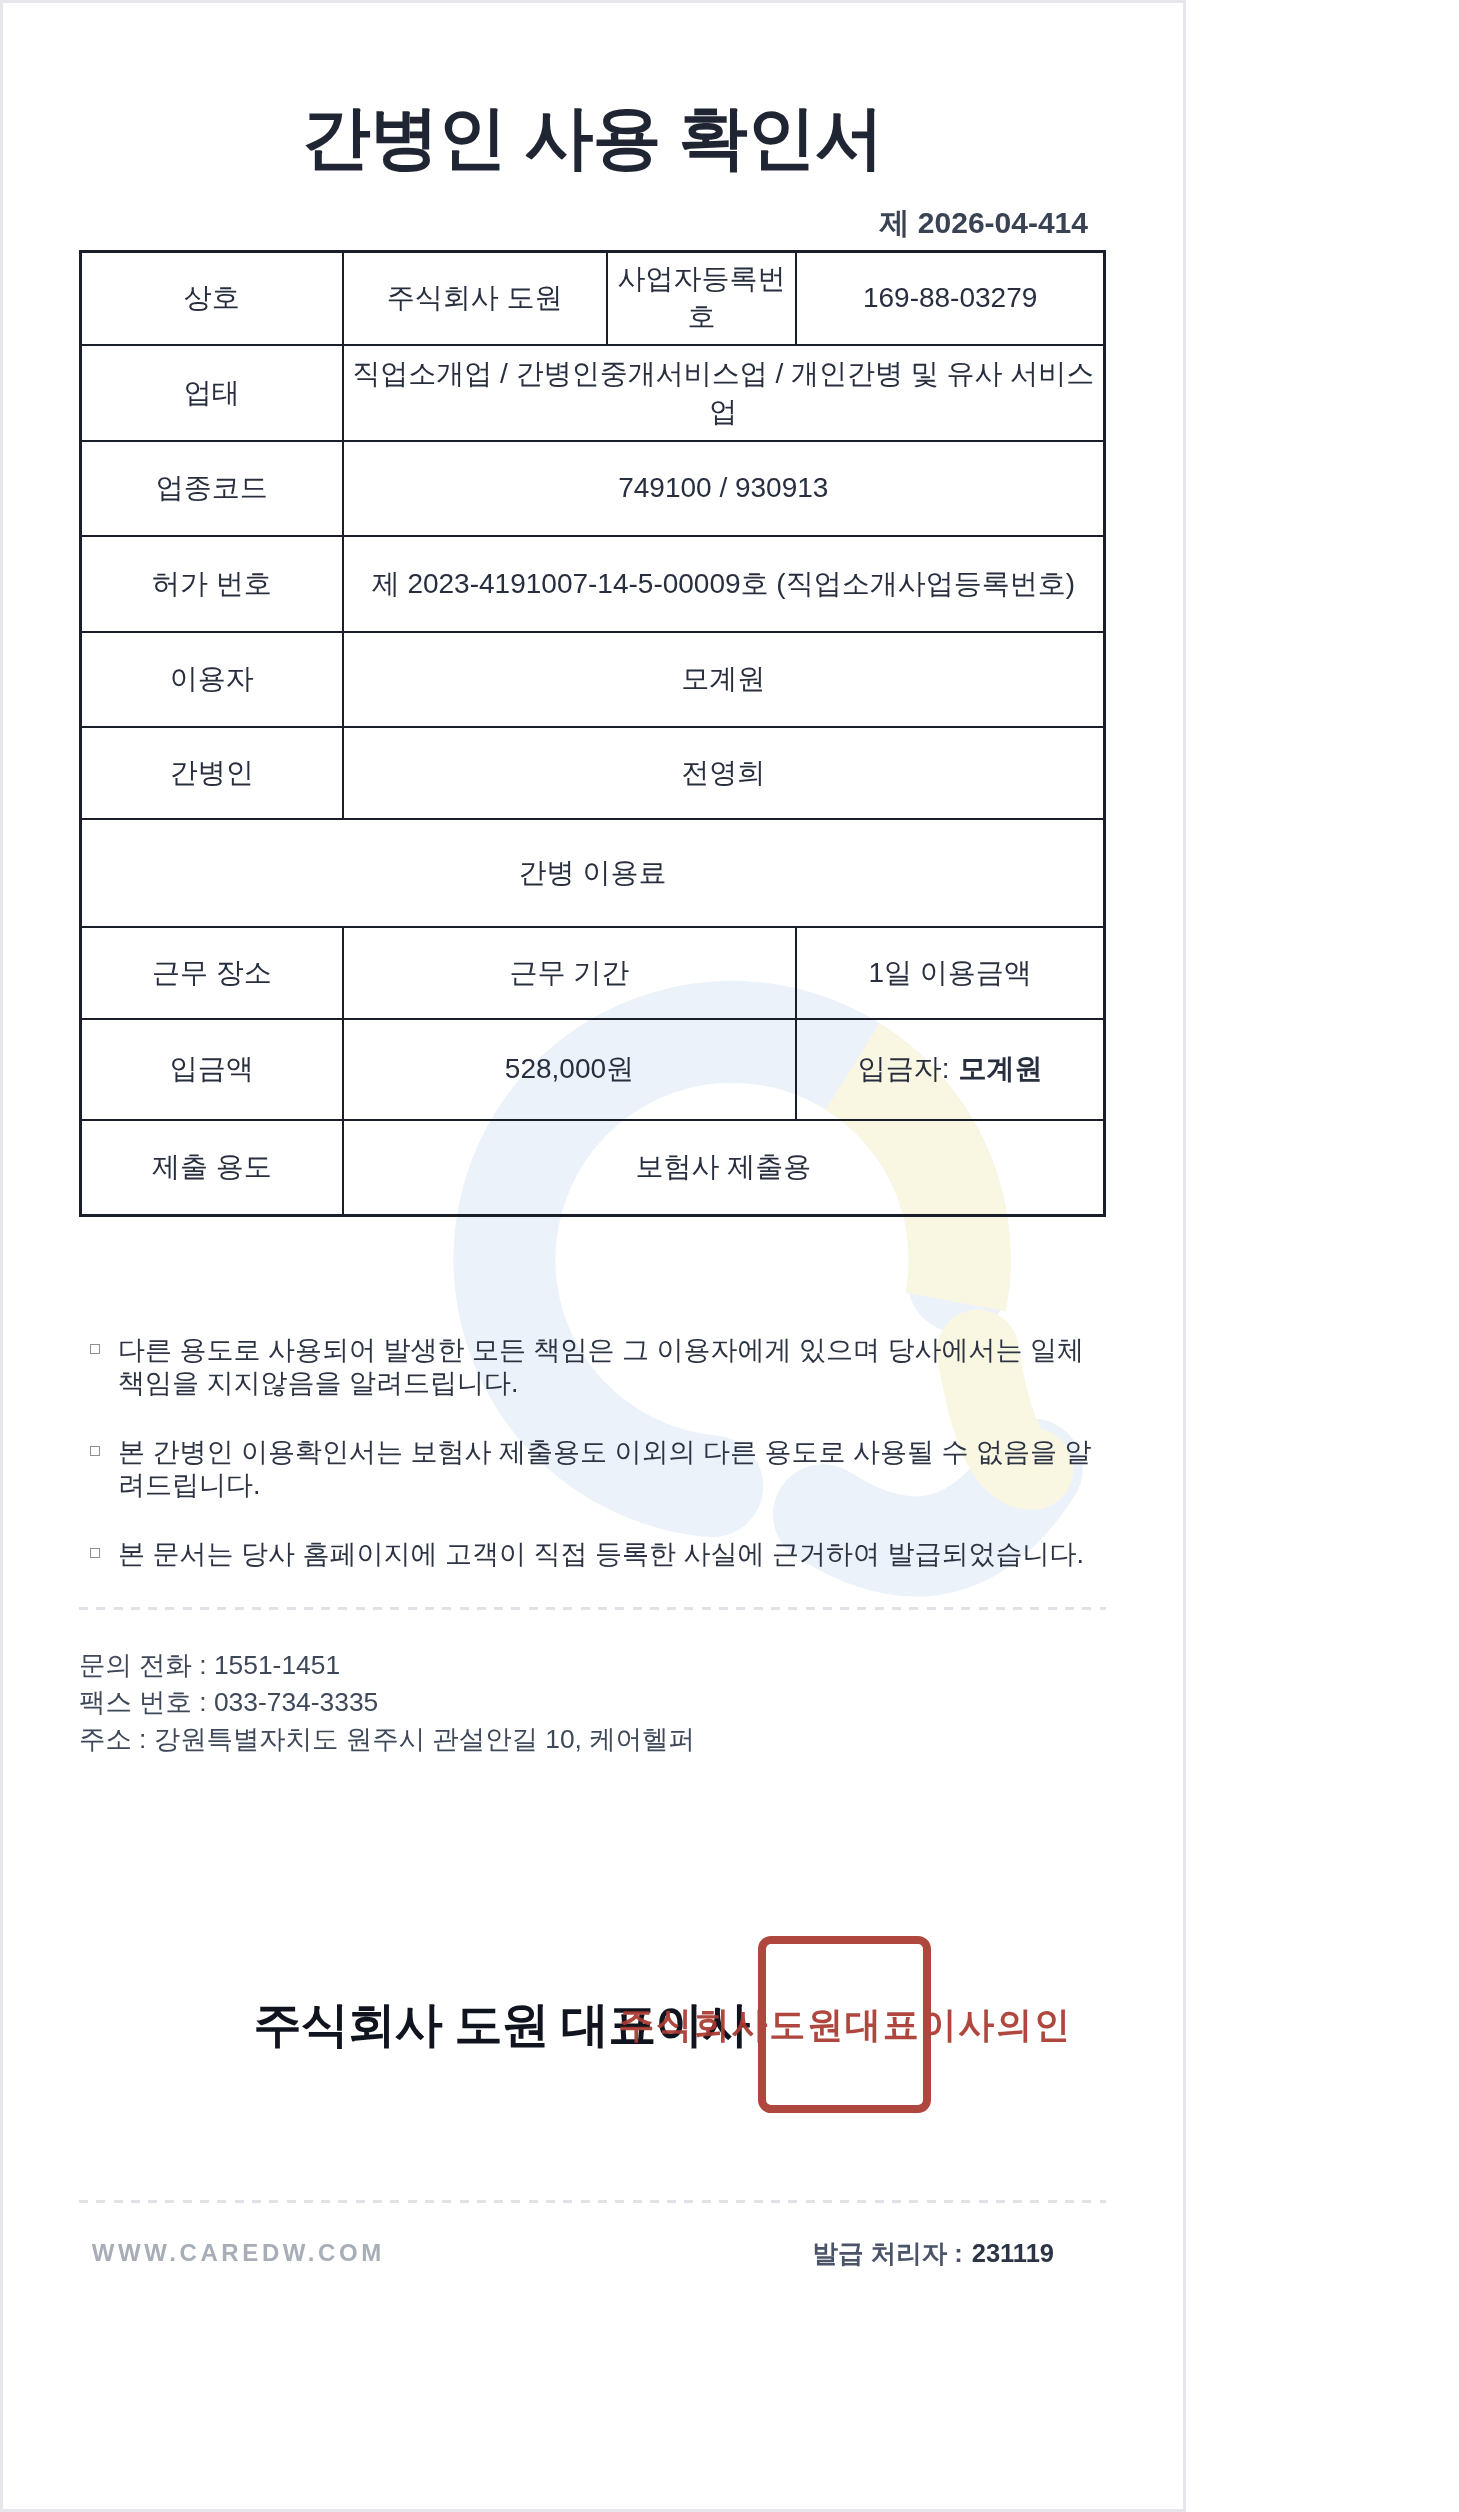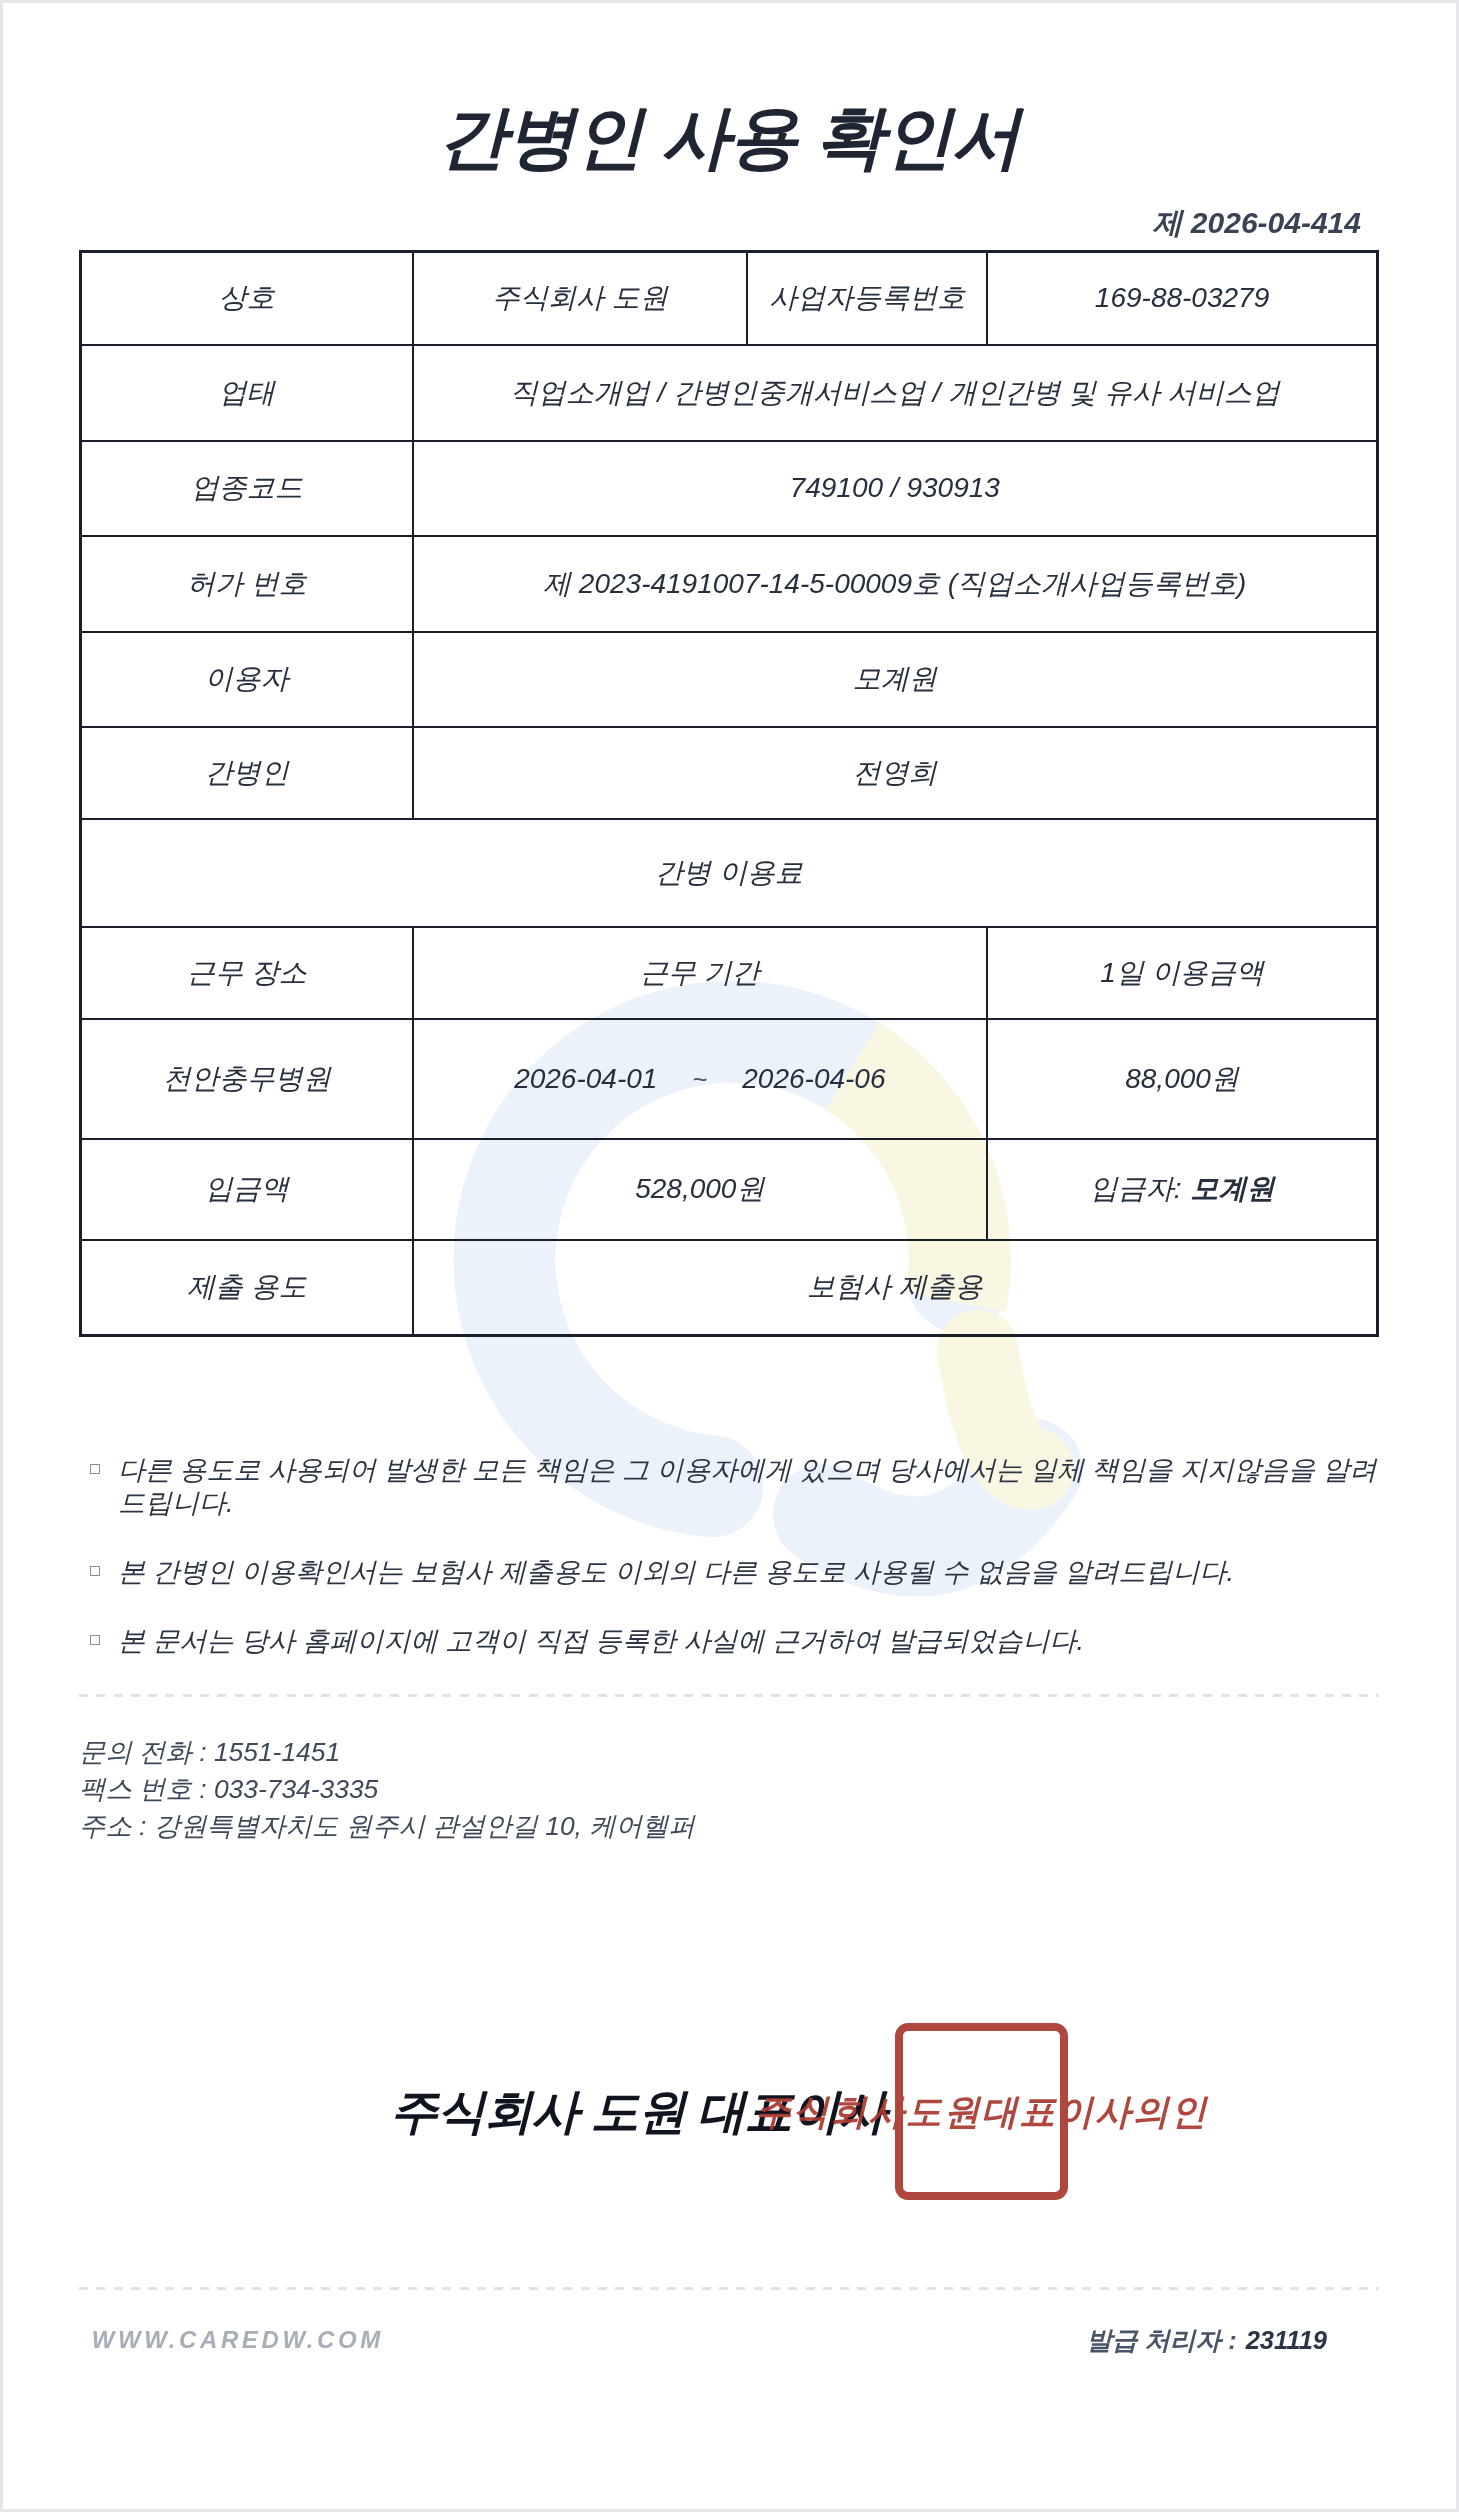--- a/index.html
+++ b/index.html
@@ -14,22 +14,22 @@
     --issuer-label:#4a5469;
     --issuer-value:#2c3546;
     --dash:#dfe2e7;
     --wm-blue:#ecf2f9;
     --wm-yellow:#f9f6e2;
   }
   *{box-sizing:border-box;}
   html,body{margin:0;padding:0;background:#fff;}
   body{font-family:"Liberation Sans","DejaVu Sans",sans-serif;}
   .page{
-    position:relative;width:1459px;height:2512px;background:#fff;
-    border:3.6px solid var(--page-border);overflow:hidden;font-style:italic;
+    position:relative;width:1186px;height:2512px;background:#fff;
+    border:3.6px solid var(--page-border);overflow:hidden;
   }
   .watermark{position:absolute;left:392px;top:956px;z-index:0;}
   .content{position:relative;z-index:1;padding:0 77px 0 76px;color:var(--text);}
   .doc-title{
     margin:0;padding-top:95px;text-align:center;
     font-size:69px;line-height:80px;font-weight:800;letter-spacing:-0.9px;color:var(--title);
   }
   .doc-number{
     margin-top:27px;text-align:right;padding-right:18px;
     font-size:30px;line-height:36px;font-weight:700;color:var(--doc-num);
@@ -138,27 +138,20 @@
           <td colspan="3">전영희</td>
         </tr>
         <tr class="h119">
           <td colspan="4" class="sect-title">간병 이용료</td>
         </tr>
         <tr class="h101">
           <td class="lbl">근무 장소</td>
           <td colspan="2" class="lbl">근무 기간</td>
           <td class="lbl">1일 이용금액</td>
         </tr>
-        <tr class="h132">
-          <td class="lbl">천안충무병원</td>
-          <td colspan="2">
-            <span>2026-04-01</span><span class="tilde">~</span><span>2026-04-06</span>
-          </td>
-          <td class="right">88,000원</td>
-        </tr>
         <tr class="h111">
           <td class="lbl">입금액</td>
           <td colspan="2" class="bold">528,000원</td>
           <td class="left">
             <span>입금자:</span><span class="depositor-name">모계원</span>
           </td>
         </tr>
         <tr class="h105">
           <td class="lbl">제출 용도</td>
           <td colspan="3" class="left">보험사 제출용</td>

